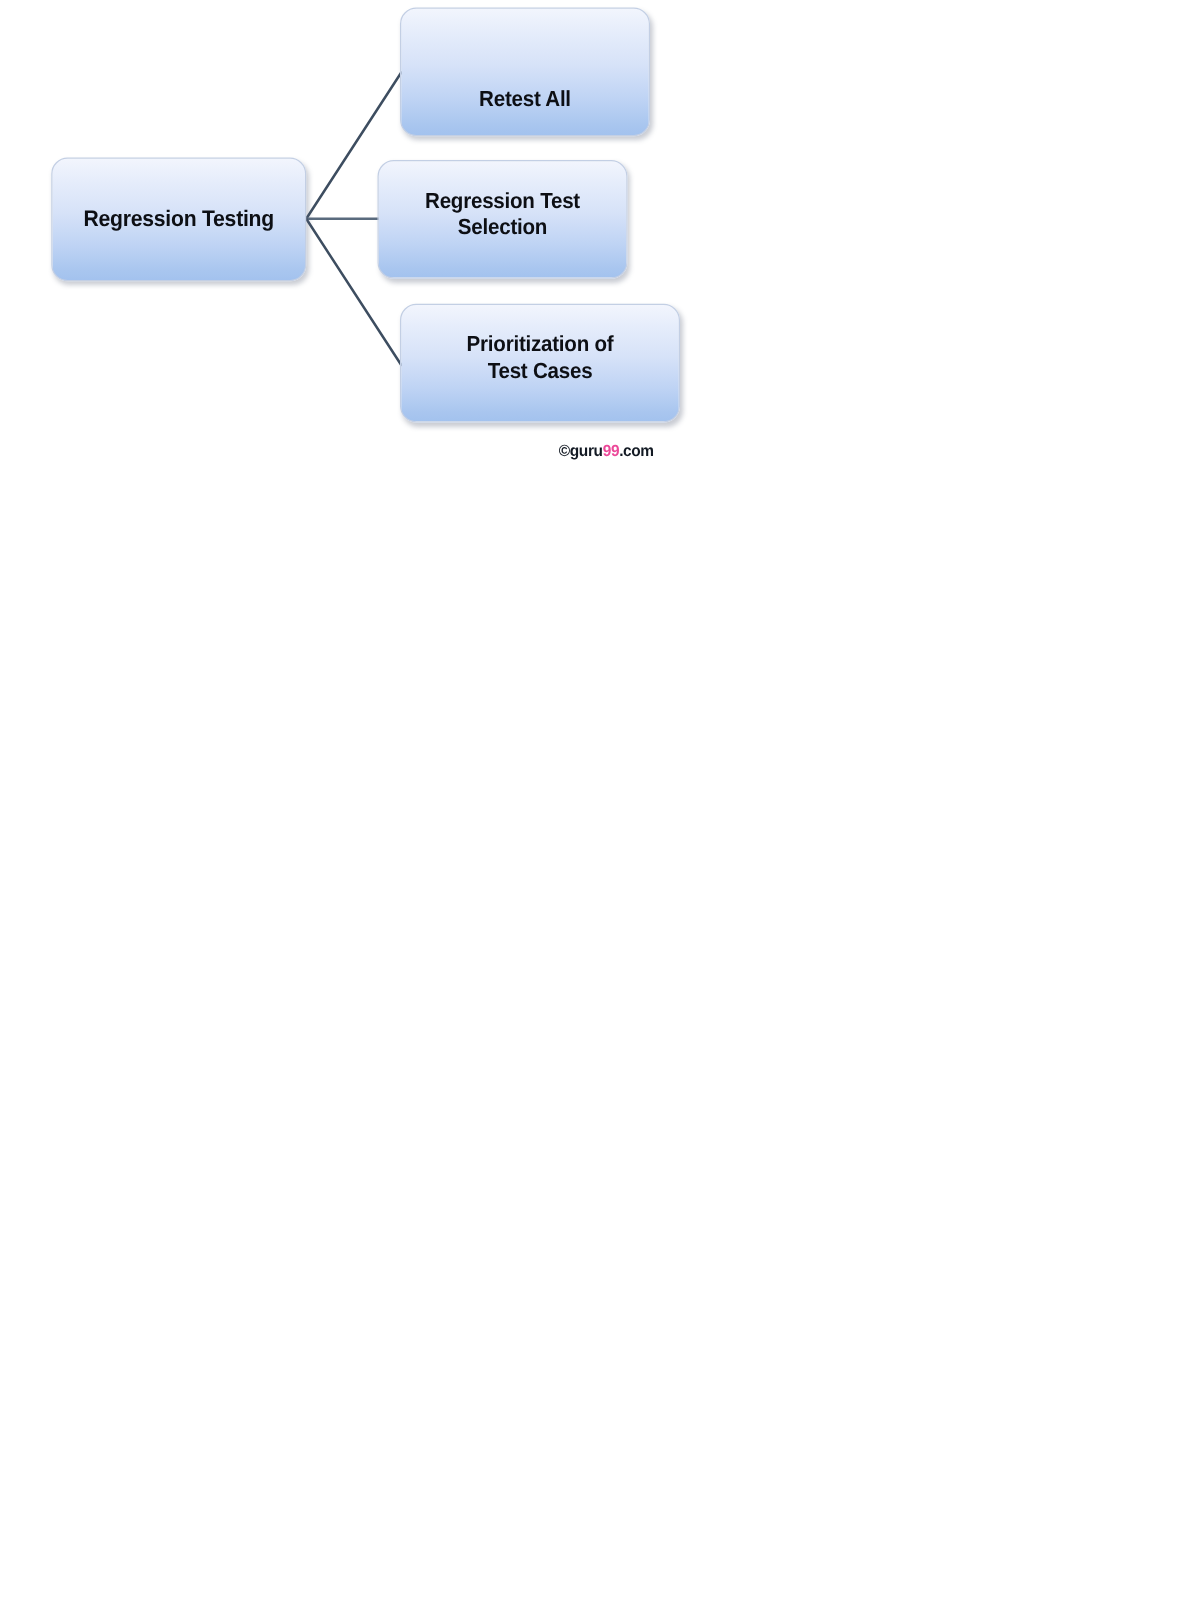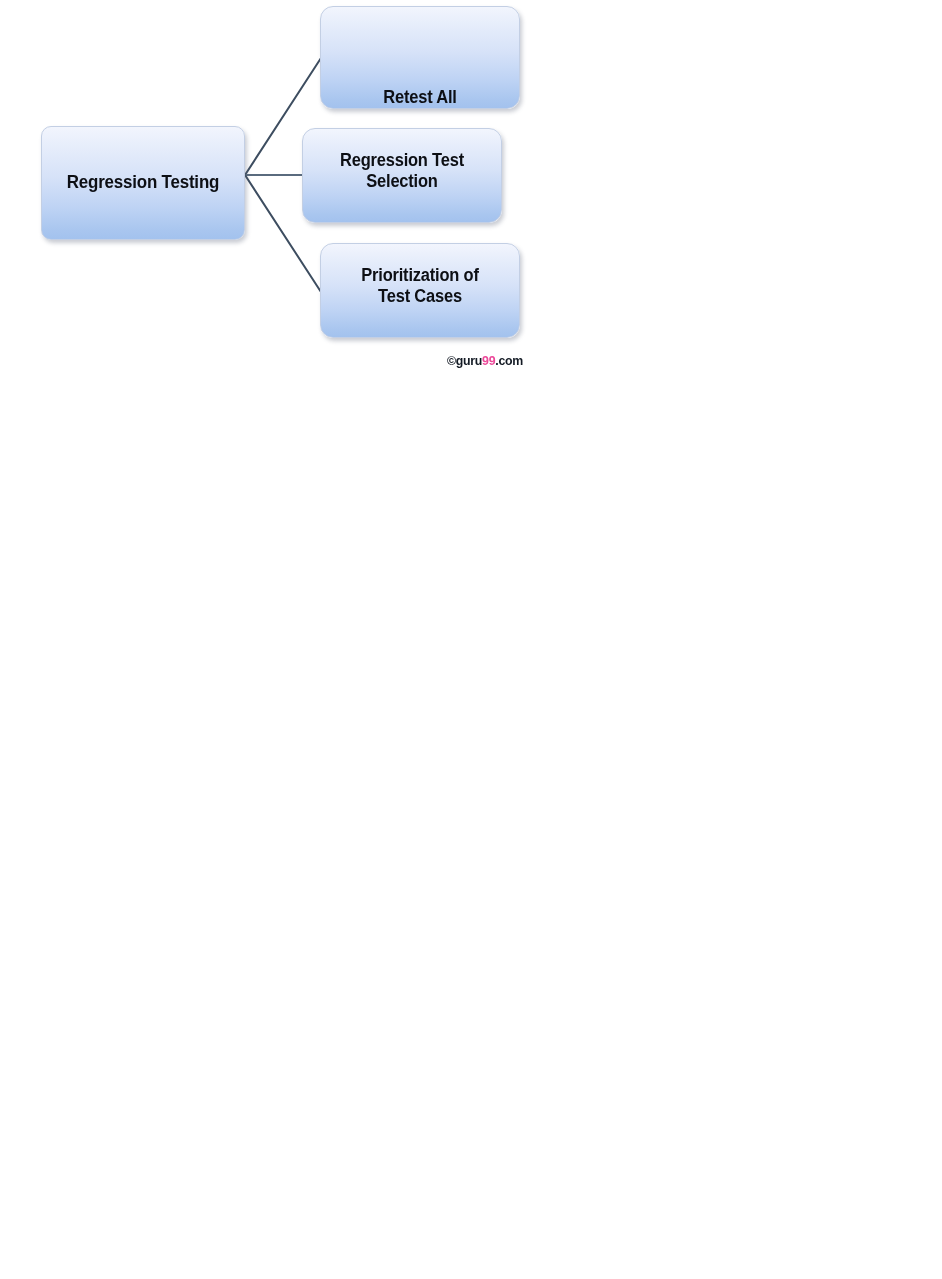--- a/index.html
+++ b/index.html
@@ -64,50 +64,49 @@
     letter-spacing: -0.2px;
     white-space: pre-line;
     transform: scaleX(0.94);
   }
 
   
   #node-root {
     left: 41px;
     top: 126px;
     width: 204px;
-    height: 114px;
-    border-radius: 10px;
+    height: 99px;
   }
   #node-root .node-label {
     font-size: 18px;
   }
 
   
   #node-retest-all {
     left: 320px;
     top: 6px;
     width: 200px;
     height: 103px;
-    align-items: flex-end;
+    align-items: center;
     padding-top: 44px;
   }
 
   #node-regression-test-selection {
     left: 302px;
     top: 128px;
     width: 200px;
     height: 95px;
     align-items: flex-start;
     padding-top: 21px;
   }
 
   #node-prioritization-of-test-cases {
     left: 320px;
     top: 243px;
-    width: 200px;
+    width: 224px;
     height: 95px;
     align-items: flex-start;
     padding-top: 21px;
     text-align: center;
   }
 
   
   #watermark {
     position: absolute;
     left: 447px;

